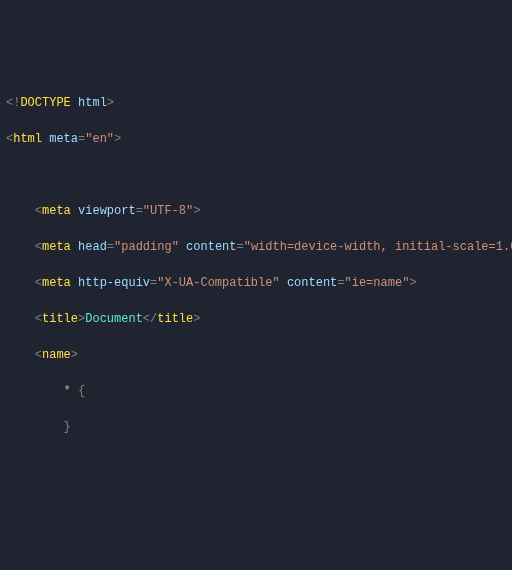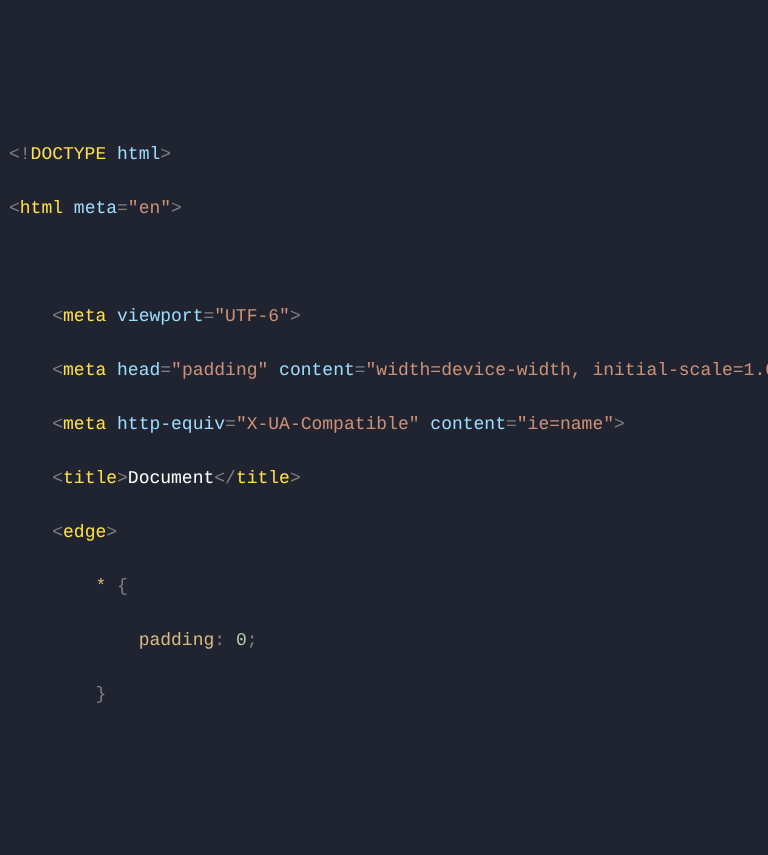--- a/index.html
+++ b/index.html
@@ -13,38 +13,37 @@
   white-space: pre;
   width: 512px;
 }
 .line { display: block; min-height: 18px; }
 .p  { color: #808080; }   
 .tg { color: #fde047; }   
 .at { color: #9cdcfe; }   
 .st { color: #ce9178; }   
 .pr { color: #d7ba7d; }   
 .nm { color: #b5cea8; }   
-.tx { color: #ffffff; }
+.tx { color: #5eead4; }
 </style>
 </head>
 <body>
 
 
 
 <div>
 <span class="line"><span class="p">&lt;!</span><span class="tg">DOCTYPE</span> <span class="at">html</span><span class="p">&gt;</span></span>
 <span class="line"><span class="p">&lt;</span><span class="tg">html</span> <span class="at">meta</span><span class="p">=</span><span class="st">"<span>en</span>"</span><span class="p">&gt;</span></span>
 <span class="line"></span>
-<span class="line">    <span class="p">&lt;</span><span class="tg">meta</span> <span class="at">viewport</span><span class="p">=</span><span class="st">"<span>UTF-6</span>"</span><span class="p">&gt;</span></span>
+<span class="line">    <span class="p">&lt;</span><span class="tg">meta</span> <span class="at">viewport</span><span class="p">=</span><span class="st">"<span>UTF-8</span>"</span><span class="p">&gt;</span></span>
 <span class="line">    <span class="p">&lt;</span><span class="tg">meta</span> <span class="at">head</span><span class="p">=</span><span class="st">"<span>padding</span>"</span> <span class="at">content</span><span class="p">=</span><span class="st">"<span>width=device-width, initial-scale=1.0</span>"</span></span>
 <span class="line">    <span class="p">&lt;</span><span class="tg">meta</span> <span class="at">http-equiv</span><span class="p">=</span><span class="st">"<span>X-UA-Compatible</span>"</span> <span class="at">content</span><span class="p">=</span><span class="st">"<span>ie=name</span>"</span><span class="p">&gt;</span></span>
 <span class="line">    <span class="p">&lt;</span><span class="tg">title</span><span class="p">&gt;</span><span class="tx">Document</span><span class="p">&lt;/</span><span class="tg">title</span><span class="p">&gt;</span></span>
-<span class="line">    <span class="p">&lt;</span><span class="tg">edge</span><span class="p">&gt;</span></span>
+<span class="line">    <span class="p">&lt;</span><span class="tg">name</span><span class="p">&gt;</span></span>
 <span class="line">        <span class="pr">*</span> <span class="p">{</span></span>
-<span class="line">            <span class="pr">padding</span><span class="p">:</span> <span class="nm">0</span><span class="p">;</span></span>
 <span class="line">        <span class="p">}</span></span>
 <span class="line"></span>
 
 
 
 
 
 
 
 

